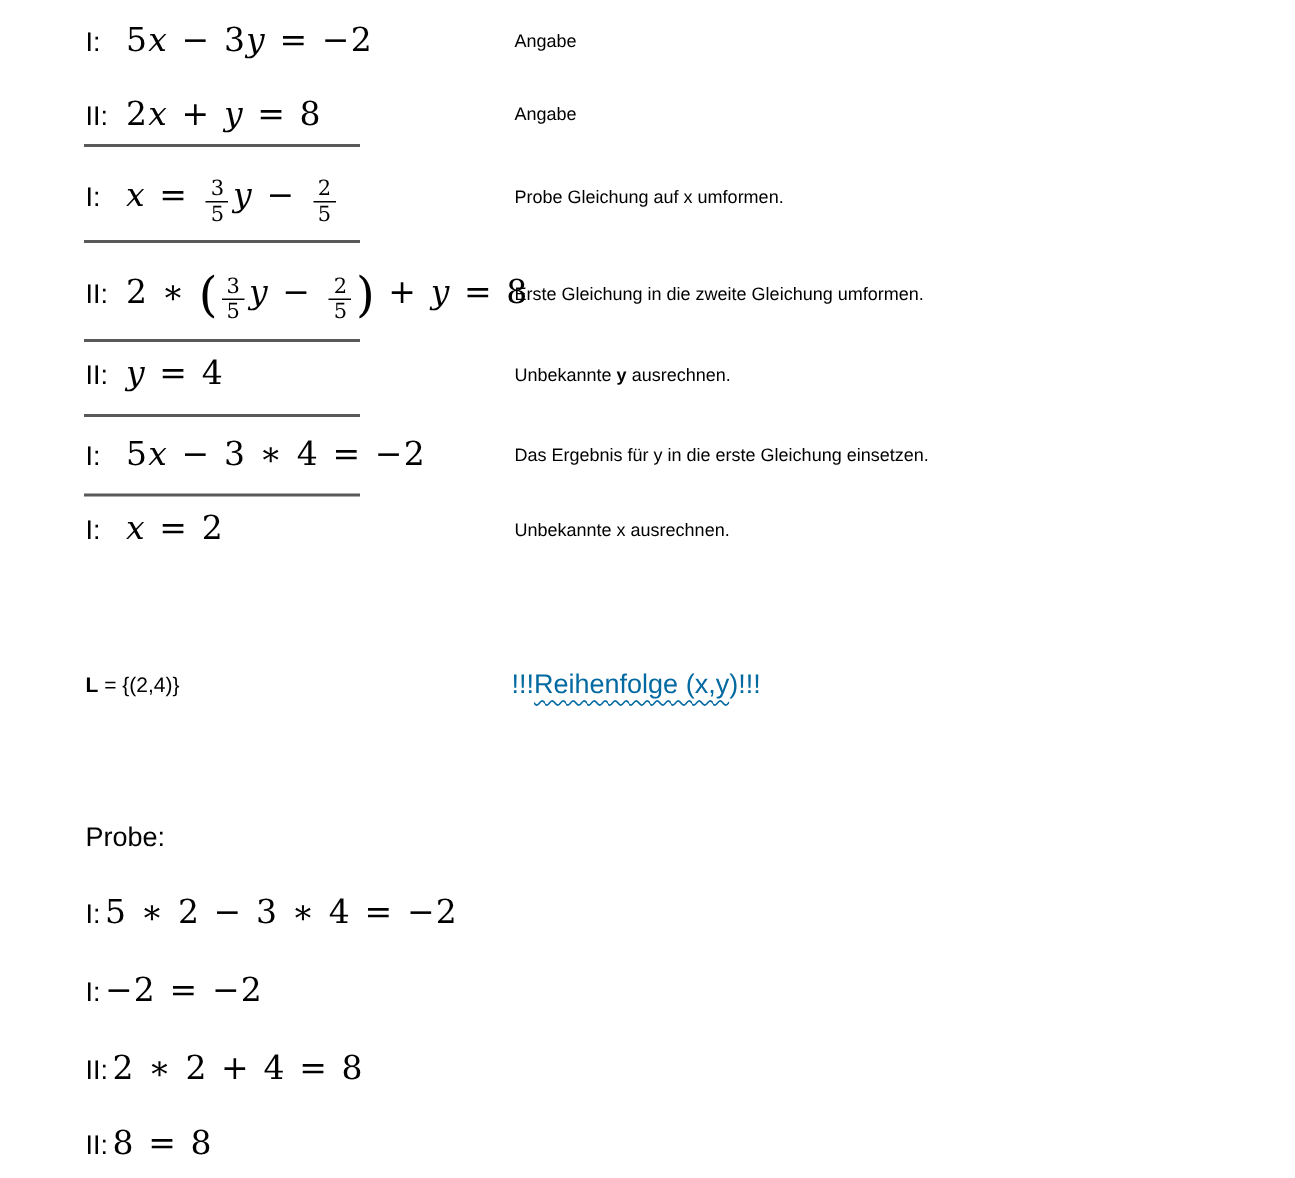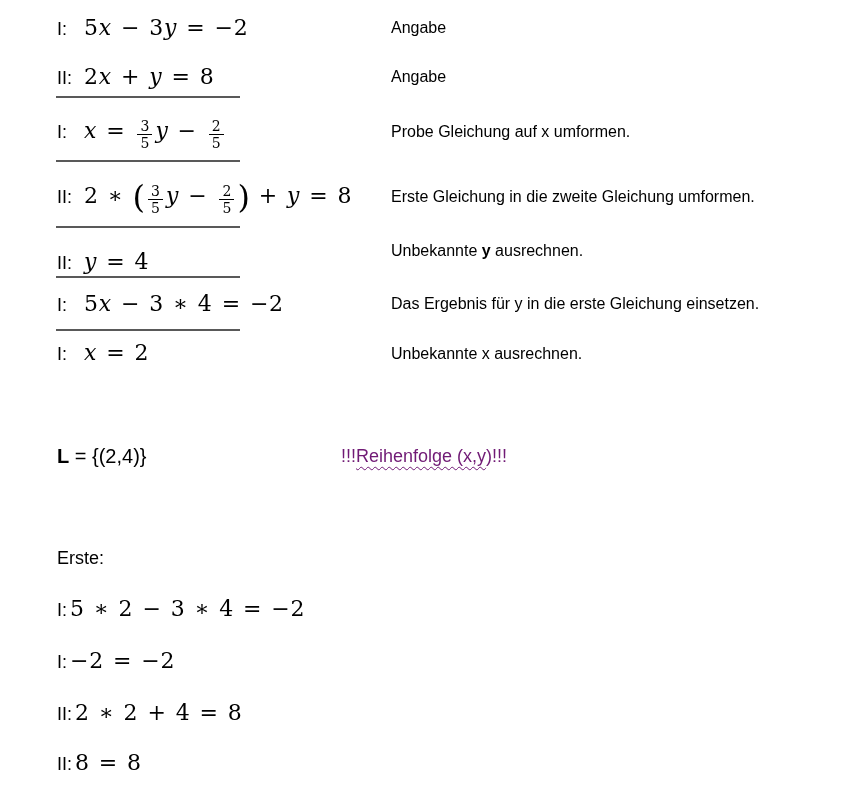--- a/index.html
+++ b/index.html
@@ -14,29 +14,29 @@
   .eq{font-size:22px;font-family:"DejaVu Serif",serif;letter-spacing:0.8px;}
   .eq span{font-family:"DejaVu Serif",serif;}
   .m-o{margin:0 9px;}
   .m-v{font-style:italic;}
   .m-n{font-style:normal;}
   .m-p{font-size:32px;vertical-align:-5px;letter-spacing:0;}
   .f{display:inline-block;vertical-align:-10px;text-align:center;font-size:14px;line-height:1.15;margin:0 3px;letter-spacing:0;}
   .fn{display:block;border-bottom:1.3px solid #000;padding:0 3px;}
   .fd{display:block;}
   
-  .note{position:absolute;left:343px;font-size:16px;line-height:21px;white-space:nowrap;margin-left:48px;}
+  .note{position:absolute;left:343px;font-size:12px;line-height:21px;white-space:nowrap;}
   .note .b{font-weight:bold;}
   
   .rule{position:absolute;left:56px;width:184px;height:2px;background:#595959;}
   
-  .lline{position:absolute;left:57px;top:446px;font-size:20px;line-height:21px;white-space:nowrap;}
+  .lline{position:absolute;left:57px;top:446px;font-size:14px;line-height:21px;white-space:nowrap;}
   .lline .b{font-weight:bold;}
   
-  .red{position:absolute;left:341px;top:446px;font-size:18px;line-height:21px;color:#701a75;white-space:nowrap;}
+  .red{position:absolute;left:341px;top:446px;font-size:18px;line-height:21px;color:#0369a1;white-space:nowrap;}
   .wavy{text-decoration:underline;text-decoration-style:wavy;text-decoration-thickness:1px;text-underline-offset:4px;}
   
   .phead{position:absolute;left:57px;top:548px;font-size:18px;line-height:21px;}
   .prow{position:absolute;left:57px;line-height:30px;white-space:nowrap;}
   .plab{font-size:18px;margin-right:3px;font-family:"Liberation Sans",sans-serif;}
 </style>
 </head>
 <body>
 
 <div class="sheet">
@@ -46,21 +46,21 @@
   </div>
   <div class="srow" style="top:62px">
     <span class="lab">II:</span><span class="eq"><span class="m-n">2</span><span class="m-v">x</span><span class="m-o">+</span><span class="m-v">y</span><span class="m-o">=</span><span class="m-n">8</span></span>
   </div>
   <div class="srow" style="top:116px">
     <span class="lab">I:</span><span class="eq"><span class="m-v">x</span><span class="m-o">=</span><span class="f"><span class="fn">3</span><span class="fd">5</span></span><span class="m-v">y</span><span class="m-o">−</span><span class="f"><span class="fn">2</span><span class="fd">5</span></span></span>
   </div>
   <div class="srow" style="top:181px">
     <span class="lab">II:</span><span class="eq"><span class="m-n">2</span><span class="m-o">∗</span><span class="m-p">(</span><span class="f"><span class="fn">3</span><span class="fd">5</span></span><span class="m-v">y</span><span class="m-o">−</span><span class="f"><span class="fn">2</span><span class="fd">5</span></span><span class="m-p">)</span><span class="m-o">+</span><span class="m-v">y</span><span class="m-o">=</span><span class="m-n">8</span></span>
   </div>
-  <div class="srow" style="top:247px">
+  <div class="srow" style="top:235px">
     <span class="lab">II:</span><span class="eq"><span class="m-v">y</span><span class="m-o">=</span><span class="m-n">4</span></span>
   </div>
   <div class="srow" style="top:289px">
     <span class="lab">I:</span><span class="eq"><span class="m-n">5</span><span class="m-v">x</span><span class="m-o">−</span><span class="m-n">3</span><span class="m-o">∗</span><span class="m-n">4</span><span class="m-o">=</span><span class="m-n">−2</span></span>
   </div>
   <div class="srow" style="top:338px">
     <span class="lab">I:</span><span class="eq"><span class="m-v">x</span><span class="m-o">=</span><span class="m-n">2</span></span>
   </div>
 
   <div class="rule" style="top:96px"></div>
@@ -78,21 +78,21 @@
   <div class="note" style="top:343px"><span>Unbekannte x ausrechnen.</span></div>
 
   <div class="lline">
     <span class="b">L</span><span> = {(2,4)}</span>
   </div>
 
   <div class="red">
     <span>!!!</span><span class="wavy">Reihenfolge (x,y</span><span>)!!!</span>
   </div>
 
-  <div class="phead">Erste:</div>
+  <div class="phead">Probe:</div>
   <div class="prow" style="top:594px">
     <span class="plab">I:</span><span class="eq"><span class="m-n">5</span><span class="m-o">∗</span><span class="m-n">2</span><span class="m-o">−</span><span class="m-n">3</span><span class="m-o">∗</span><span class="m-n">4</span><span class="m-o">=</span><span class="m-n">−2</span></span>
   </div>
   <div class="prow" style="top:646px">
     <span class="plab">I:</span><span class="eq"><span class="m-n">−2</span><span class="m-o">=</span><span class="m-n">−2</span></span>
   </div>
   <div class="prow" style="top:698px">
     <span class="plab">II:</span><span class="eq"><span class="m-n">2</span><span class="m-o">∗</span><span class="m-n">2</span><span class="m-o">+</span><span class="m-n">4</span><span class="m-o">=</span><span class="m-n">8</span></span>
   </div>
   <div class="prow" style="top:748px">

